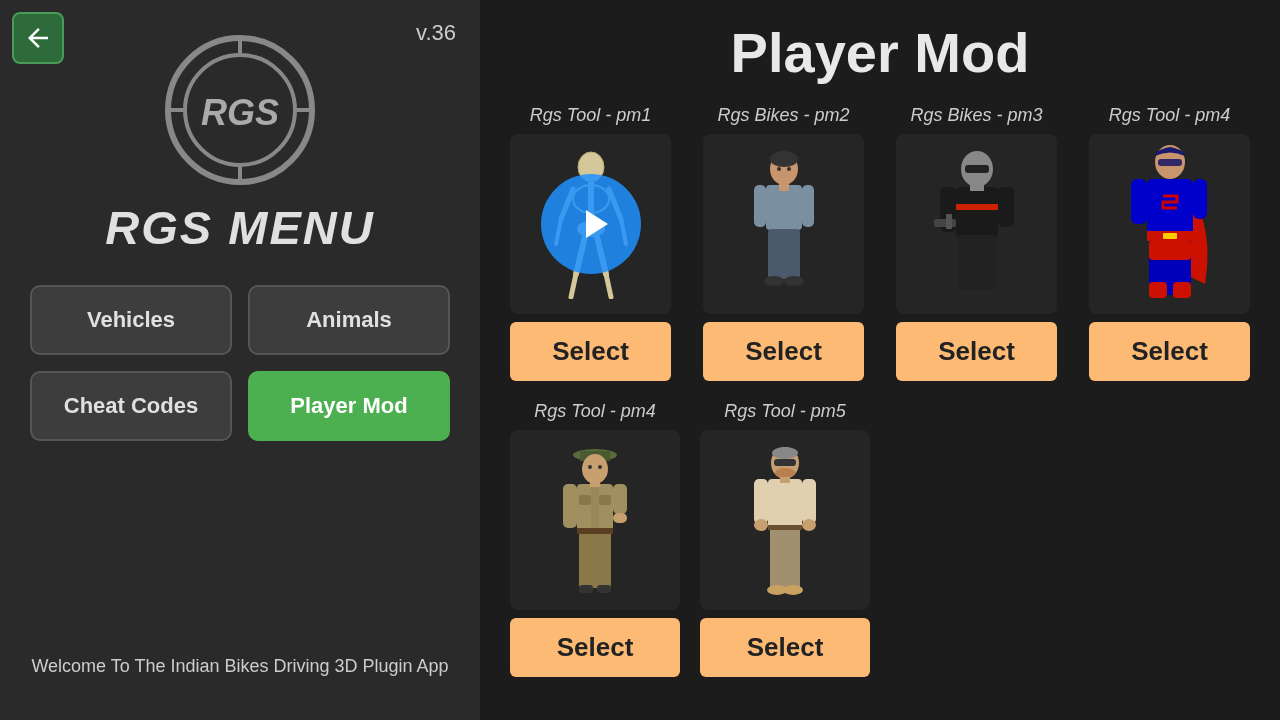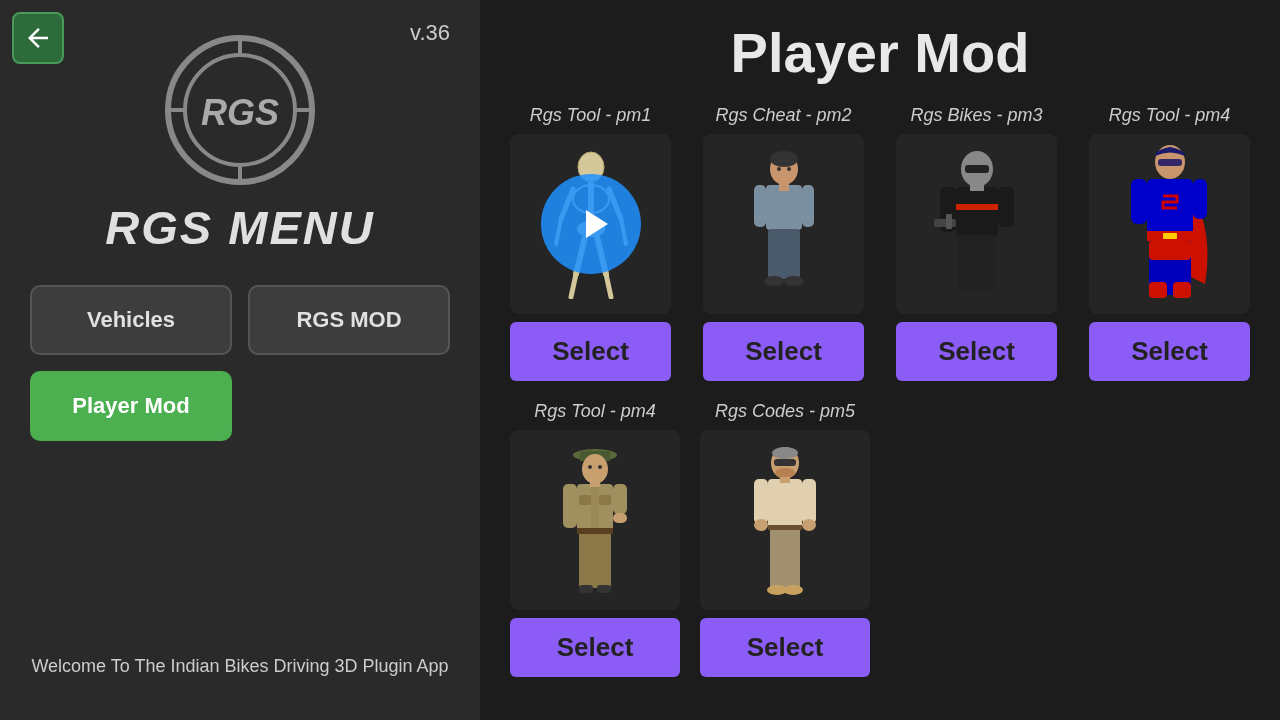--- a/index.html
+++ b/index.html
@@ -40,21 +40,21 @@
     }
     .back-btn svg {
       width: 30px;
       height: 30px;
       fill: white;
     }
 
     .version {
       position: absolute;
       top: 20px;
-      right: 30px;
+      right: 24px;
       color: #ccc;
       font-size: 22px;
     }
 
     .logo-circle {
       width: 160px;
       height: 160px;
       margin-top: 10px;
       display: flex;
       align-items: flex-end;
@@ -153,21 +153,21 @@
       border-radius: 8px;
       display: flex;
       align-items: center;
       justify-content: center;
       position: relative;
       overflow: hidden;
     }
 
     .mod-select-btn {
       width: 100%;
-      background: #8b5cf6;
+      background: #fdba74;
       color: #222;
       border: none;
       border-radius: 6px;
       padding: 14px;
       font-size: 26px;
       font-weight: bold;
       cursor: pointer;
     }
 
     
@@ -223,21 +223,22 @@
       <line x1="80" y1="135" x2="80" y2="152" stroke="#888" stroke-width="4"></line>
       <line x1="8" y1="80" x2="25" y2="80" stroke="#888" stroke-width="4"></line>
       <line x1="135" y1="80" x2="152" y2="80" stroke="#888" stroke-width="4"></line>
     </svg>
   </div>
 
   <div class="menu-title">RGS MENU</div>
 
   <div class="nav-grid">
     <button class="nav-btn">Vehicles</button>
-    <button class="nav-btn">RGS MOD</button>
+    <button class="nav-btn">Animals</button>
+    <button class="nav-btn">Cheat Codes</button>
     <button class="nav-btn active">Player Mod</button>
   </div>
 
   <div class="welcome-text">
     <span>Welcome To The Indian Bikes
 Driving 3D Plugin App</span>
   </div>
 </div>
 
 <div class="main-content">
@@ -275,21 +276,21 @@
         <div class="play-overlay">
           <svg viewBox="0 0 24 24">
               <path d="M8 5v14l11-7z"></path>
             </svg>
         </div>
       </div>
       <button class="mod-select-btn">Select</button>
     </div>
 
     <div class="mod-card">
-      <span class="mod-label">Rgs Cheat - pm2</span>
+      <span class="mod-label">Rgs Bikes - pm2</span>
       <div class="mod-image-area">
         <svg width="80" height="150" viewBox="0 0 80 150">
 
           <ellipse cx="40" cy="20" rx="14" ry="16" fill="#c8956c"></ellipse>
 
           <ellipse cx="40" cy="10" rx="14" ry="8" fill="#333"></ellipse>
 
           <rect x="22" y="36" width="36" height="45" rx="4" fill="#7a8fa0"></rect>
 
           <rect x="35" y="34" width="10" height="8" fill="#c8956c"></rect>
@@ -410,21 +411,21 @@
           <rect x="22" y="83" width="36" height="6" fill="#5a4020"></rect>
 
           <rect x="24" y="140" width="14" height="8" rx="3" fill="#333"></rect>
           <rect x="42" y="140" width="14" height="8" rx="3" fill="#333"></rect>
         </svg>
       </div>
       <button class="mod-select-btn">Select</button>
     </div>
 
     <div class="mod-card">
-      <span class="mod-label">Rgs Codes - pm5</span>
+      <span class="mod-label">Rgs Tool - pm5</span>
       <div class="mod-image-area">
         <svg width="80" height="150" viewBox="0 0 80 150">
 
           <ellipse cx="40" cy="18" rx="14" ry="16" fill="#c8a070"></ellipse>
 
           <ellipse cx="40" cy="8" rx="13" ry="6" fill="#888"></ellipse>
 
           <rect x="29" y="14" width="22" height="7" rx="3" fill="#333"></rect>
 
           <ellipse cx="40" cy="28" rx="10" ry="5" fill="#b88050"></ellipse>

